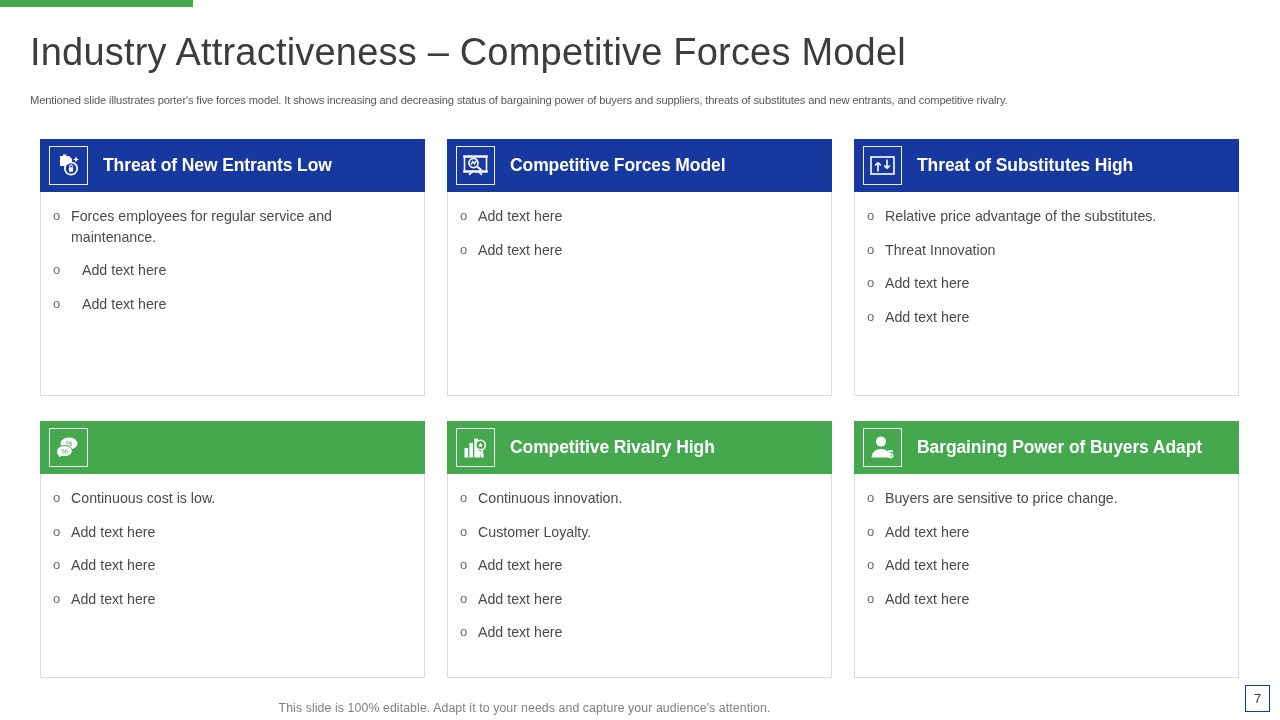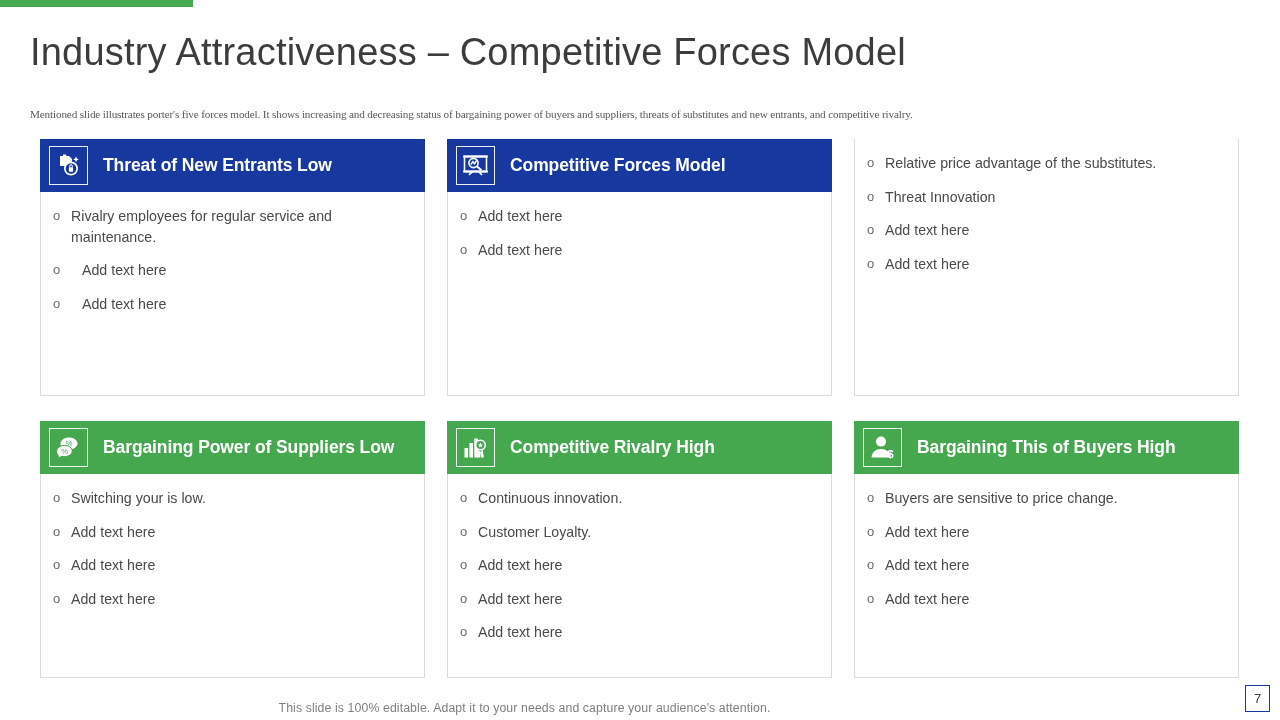--- a/index.html
+++ b/index.html
@@ -32,29 +32,28 @@
     left: 30px;
     font-size: 38px;
     font-weight: 400;
     color: #3c3c3c;
     letter-spacing: 0.2px;
     line-height: 1.1;
     white-space: nowrap;
   }
   .slide-subtitle {
     position: absolute;
-    top: 107px;
+    top: 93px;
     left: 30px;
     width: 1120px;
     font-size: 11.2px;
     color: #58595b;
     letter-spacing: -0.15px;
     line-height: 1.3;
     white-space: nowrap;
-    font-family: Liberation Serif, serif;
   }
 
   
   .grid {
     position: absolute;
     top: 139px;
     left: 40px;
     width: 1200px;
     display: grid;
     grid-template-columns: 385px 385px 385px;
@@ -180,21 +179,21 @@
             <path d="M14.7 15.3v-1.3a1.3 1.3 0 0 1 2.6 0v1.3" stroke="#fff" fill="none" stroke-width="1"></path>
             <path d="M21 4.6l.9 1.9 1.9.9-1.9.9-.9 1.9-.9-1.9-1.9-.9 1.9-.9z" fill="#fff"></path>
           </svg>
         </span>
         <span class="card-title">Threat of New Entrants Low</span>
       </div>
       <div class="card-body">
         <ul class="bullet-list">
           <li class="bullet-item">
             <span class="bullet-marker">o</span>
-            <span class="bullet-text">Rivalry employees for regular service and maintenance.</span>
+            <span class="bullet-text">Forces employees for regular service and maintenance.</span>
           </li>
           <li class="bullet-item indented">
             <span class="bullet-marker">o</span>
             <span class="bullet-text">Add text here</span>
           </li>
           <li class="bullet-item indented">
             <span class="bullet-marker">o</span>
             <span class="bullet-text">Add text here</span>
           </li>
         </ul>
@@ -223,20 +222,30 @@
             <span class="bullet-text">Add text here</span>
           </li>
           <li class="bullet-item">
             <span class="bullet-marker">o</span>
             <span class="bullet-text">Add text here</span>
           </li>
         </ul>
       </div>
     </div>
     <div class="card">
+      <div class="card-header blue">
+        <span class="card-icon">
+          <svg width="27" height="27" viewBox="0 0 27 27">
+            <rect x="2" y="5" width="23" height="17" stroke="#fff" fill="none" stroke-width="1.6"></rect>
+            <path d="M9 19.5V10.5M9 10.5l-2.8 3M9 10.5l2.8 3" stroke="#fff" fill="none" stroke-width="1.6"></path>
+            <path d="M18 7.5v9M18 16.5l-2.8-3M18 16.5l2.8-3" stroke="#fff" fill="none" stroke-width="1.6"></path>
+          </svg>
+        </span>
+        <span class="card-title">Threat of Substitutes High</span>
+      </div>
       <div class="card-body">
         <ul class="bullet-list">
           <li class="bullet-item">
             <span class="bullet-marker">o</span>
             <span class="bullet-text">Relative price advantage of the substitutes.</span>
           </li>
           <li class="bullet-item">
             <span class="bullet-marker">o</span>
             <span class="bullet-text">Threat Innovation</span>
           </li>
@@ -254,27 +263,26 @@
     <div class="card">
       <div class="card-header green">
         <span class="card-icon">
           <svg width="27" height="27" viewBox="0 0 27 27">
             <path d="M14 3.5c4.7 0 8.5 2.7 8.5 6s-3.8 6-8.5 6c-1 0-2-.1-2.9-.35L7.5 17l.7-2.6C6.4 13.3 5.5 11.8 5.5 9.5c0-3.3 3.8-6 8.5-6z" fill="#fff"></path>
             <text x="14" y="12.4" font-size="7.5" font-family="Liberation Sans, sans-serif" fill="#45a84e" text-anchor="middle">%</text>
             <path d="M9.5 11.5c4.3 0 7.8 2.5 7.8 5.6 0 3-3.5 5.5-7.8 5.5-.9 0-1.8-.1-2.6-.3L3 24.2l.6-2.4C2 20.8 1.7 19.2 1.7 17.1c0-3.1 3.5-5.6 7.8-5.6z" fill="#fff" stroke="#45a84e" stroke-width="1"></path>
             <text x="9.5" y="20" font-size="7.5" font-family="Liberation Sans, sans-serif" fill="#45a84e" text-anchor="middle">%</text>
           </svg>
         </span>
-        <span class="card-title">Bargaining Power of Suppliers Low</span>
-      </div>
-      <div class="card-body">
-        <ul class="bullet-list">
-          <li class="bullet-item">
-            <span class="bullet-marker">o</span>
-            <span class="bullet-text">Switching your is low.</span>
+      </div>
+      <div class="card-body">
+        <ul class="bullet-list">
+          <li class="bullet-item">
+            <span class="bullet-marker">o</span>
+            <span class="bullet-text">Continuous cost is low.</span>
           </li>
           <li class="bullet-item">
             <span class="bullet-marker">o</span>
             <span class="bullet-text">Add text here</span>
           </li>
           <li class="bullet-item">
             <span class="bullet-marker">o</span>
             <span class="bullet-text">Add text here</span>
           </li>
           <li class="bullet-item">
@@ -326,21 +334,21 @@
     </div>
     <div class="card">
       <div class="card-header green">
         <span class="card-icon">
           <svg width="27" height="27" viewBox="0 0 27 27">
             <circle cx="12" cy="7.6" r="5" fill="#fff"></circle>
             <path d="M2.6 23.5c0-5.2 4.2-8.4 9.4-8.4s9.4 3.2 9.4 8.4z" fill="#fff"></path>
             <text x="21.6" y="23.8" font-size="11" font-weight="bold" font-family="Liberation Sans, sans-serif" fill="#fff" text-anchor="middle">$</text>
           </svg>
         </span>
-        <span class="card-title">Bargaining This of Buyers High</span>
+        <span class="card-title">Bargaining Power of Buyers Adapt</span>
       </div>
       <div class="card-body">
         <ul class="bullet-list">
           <li class="bullet-item">
             <span class="bullet-marker">o</span>
             <span class="bullet-text">Buyers are sensitive to price change.</span>
           </li>
           <li class="bullet-item">
             <span class="bullet-marker">o</span>
             <span class="bullet-text">Add text here</span>

